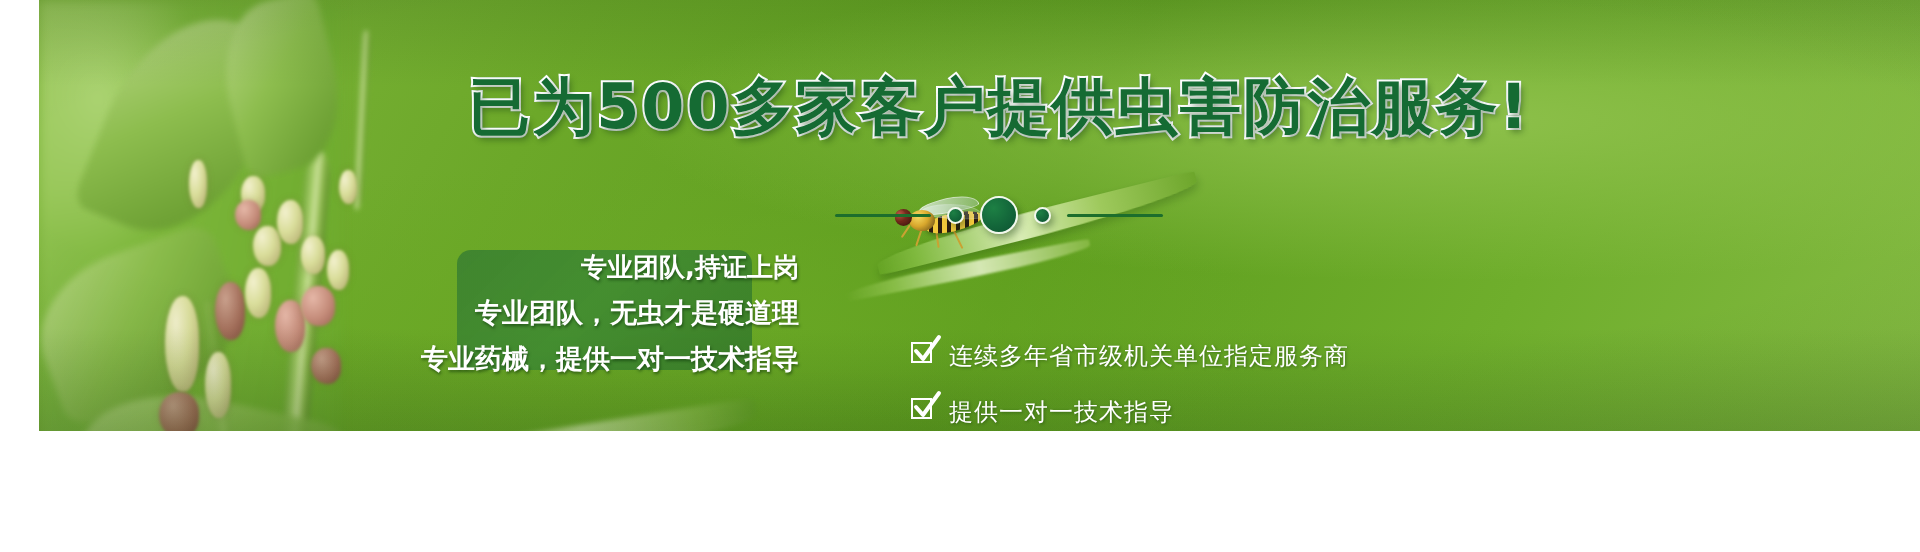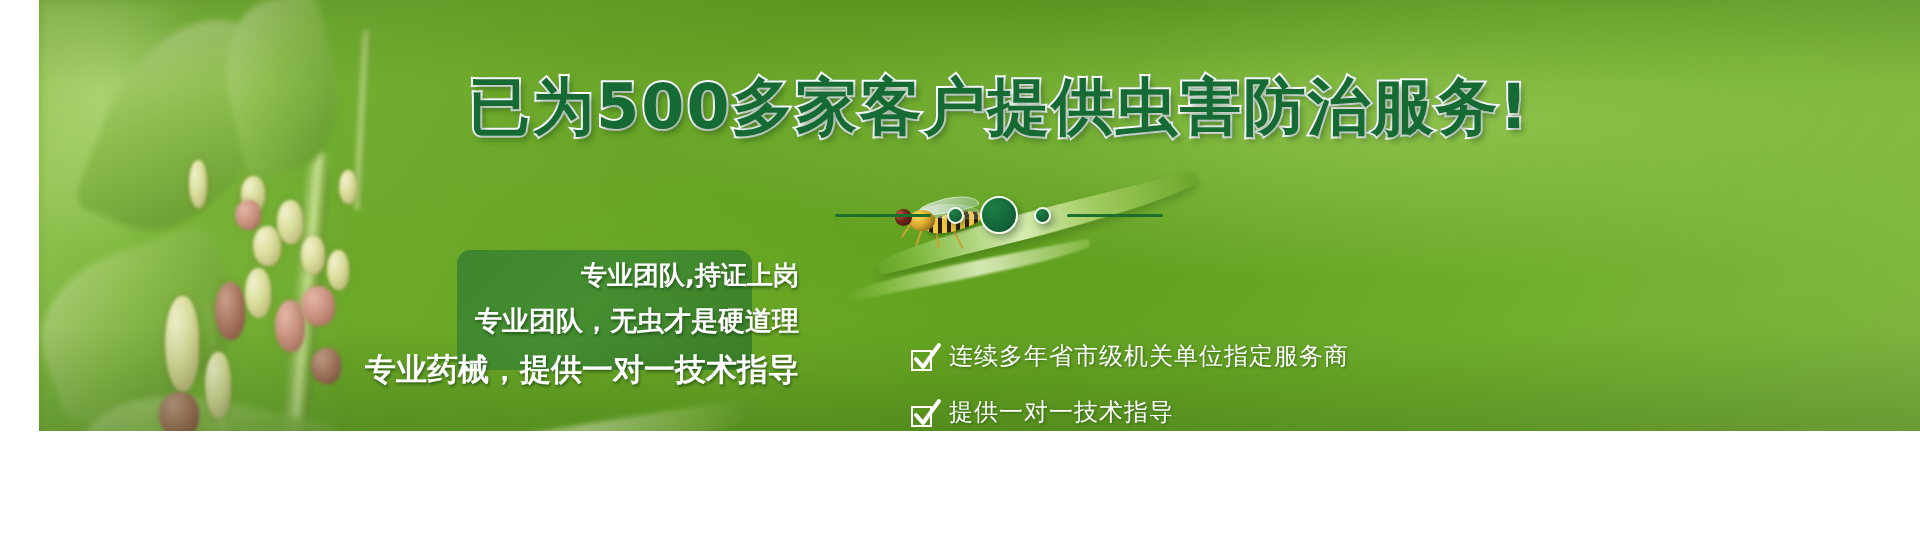--- a/index.html
+++ b/index.html
@@ -187,50 +187,50 @@
   .panel {
     position: absolute;
     left: 418px; top: 250px;
     width: 295px; height: 120px;
     border-radius: 14px 14px 4px 4px;
     background: linear-gradient(135deg, rgba(38,112,52,.62) 0%, rgba(42,124,56,.58) 45%, rgba(30,100,44,.60) 100%);
     backdrop-filter: blur(1px);
   }
   .panel-lines {
     position: absolute;
-    left: 340px; top: 258px;
+    left: 340px; top: 250px;
     width: 420px;
     display: flex;
     flex-direction: column;
     gap: 10px;
     align-items: flex-end;
     text-align: right;
   }
   .pline {
     color: #ffffff;
     font-weight: 700;
     font-family: "DejaVu Sans", "Liberation Sans", sans-serif;
     white-space: nowrap;
     text-shadow: 1px 2px 3px rgba(10,45,8,.55);
   }
   .pline.l1 { font-size: 26px; letter-spacing: 0px; }
   .pline.l2 { font-size: 27px; }
-  .pline.l3 { font-size: 31px; }
+  .pline.l3 { font-size: 27px; }
 
   
   .features {
     position: absolute;
     left: 872px; top: 340px;
     display: flex;
     flex-direction: column;
     gap: 24px;
   }
   .feature-row {
     display: flex;
-    align-items: flex-end;
+    align-items: flex-start;
     gap: 14px;
   }
   .check-icon {
     position: relative;
     width: 24px; height: 24px;
     flex: 0 0 24px;
   }
   .check-icon .box {
     position: absolute; left: 0; top: 2px;
     width: 21px; height: 21px;

